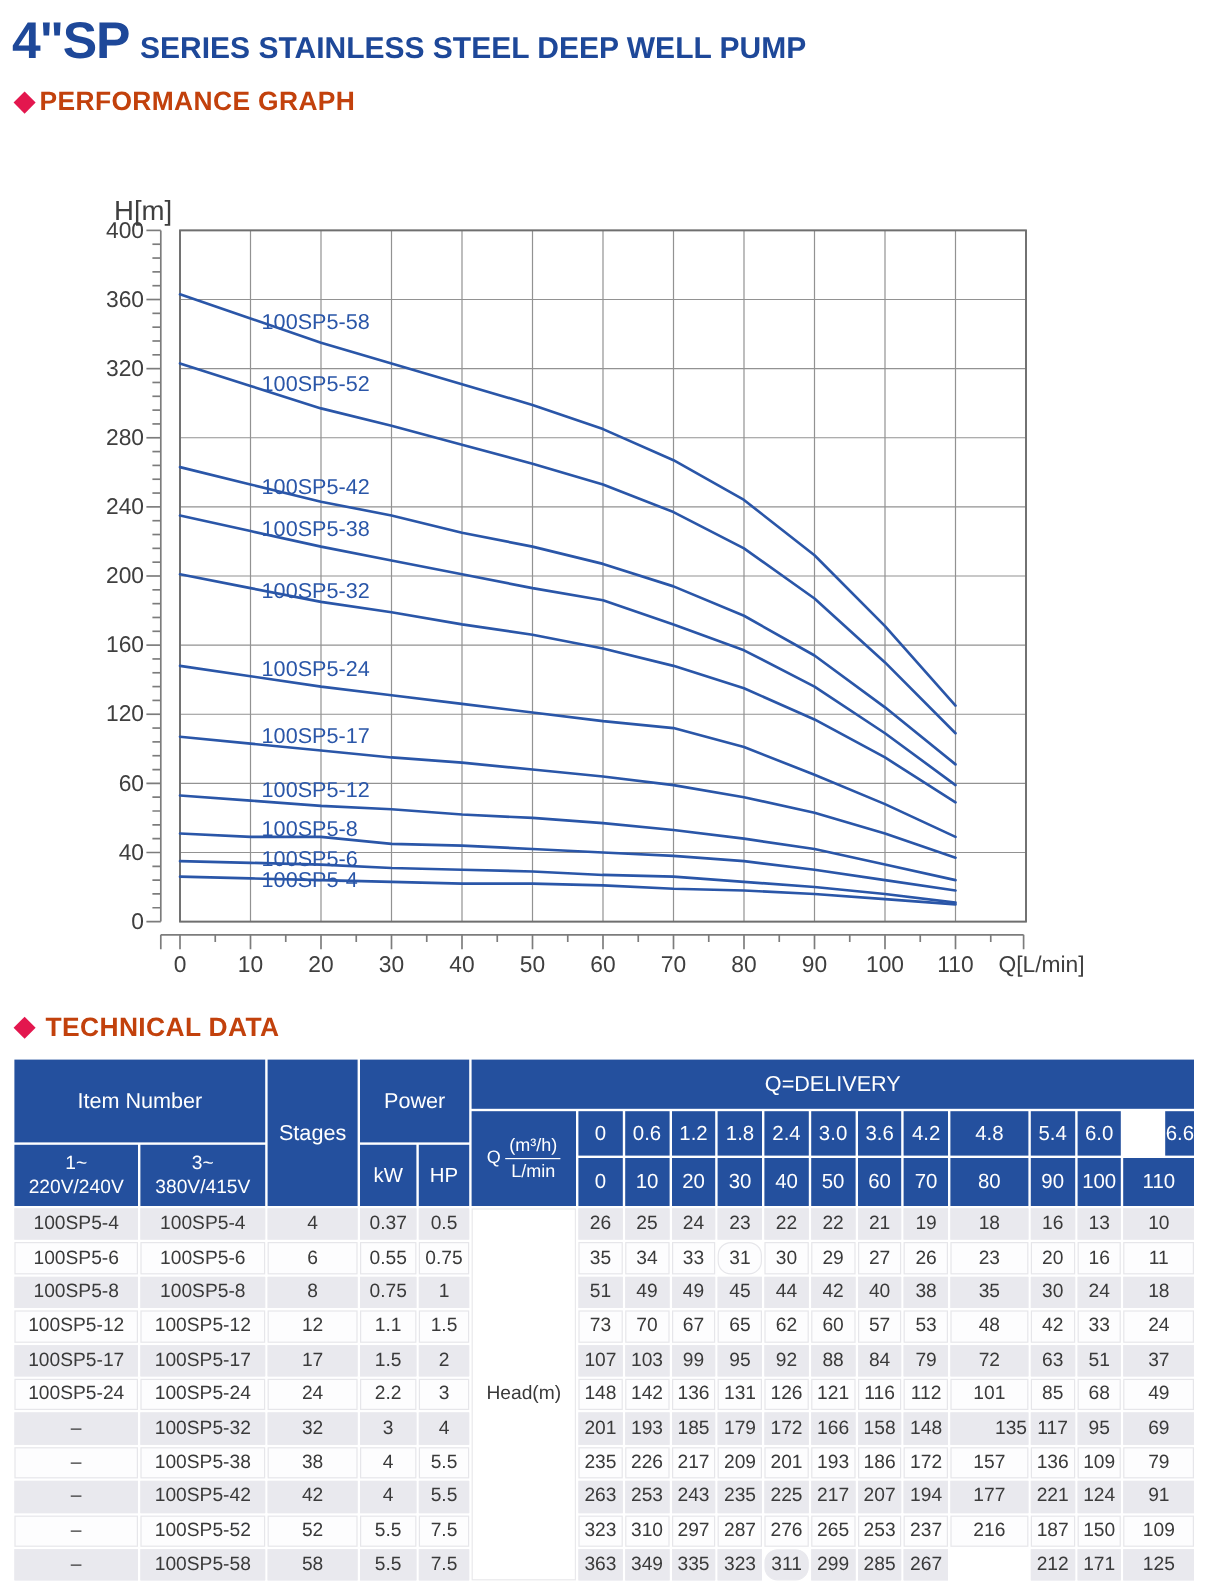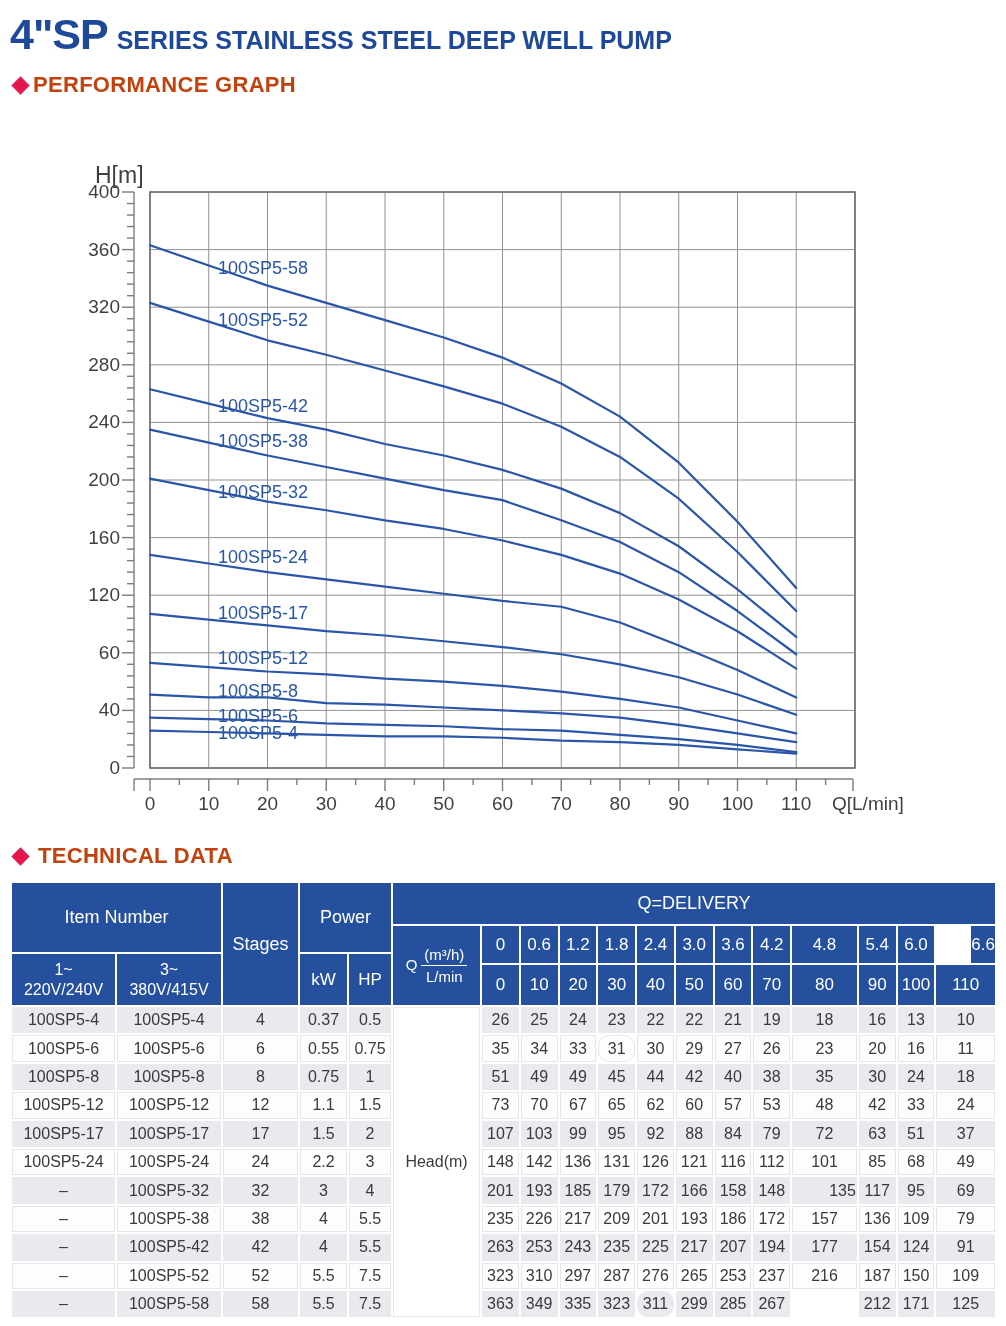--- a/index.html
+++ b/index.html
@@ -418,21 +418,21 @@
       <div class="bc odd" style="grid-area: 13 / 5 / 14 / 6;">5.5</div>
       <div class="bc odd" style="grid-area: 13 / 7 / 14 / 8;">263</div>
       <div class="bc odd" style="grid-area: 13 / 8 / 14 / 9;">253</div>
       <div class="bc odd" style="grid-area: 13 / 9 / 14 / 10;">243</div>
       <div class="bc odd" style="grid-area: 13 / 10 / 14 / 11;">235</div>
       <div class="bc odd" style="grid-area: 13 / 11 / 14 / 12;">225</div>
       <div class="bc odd" style="grid-area: 13 / 12 / 14 / 13;">217</div>
       <div class="bc odd" style="grid-area: 13 / 13 / 14 / 14;">207</div>
       <div class="bc odd" style="grid-area: 13 / 14 / 14 / 15;">194</div>
       <div class="bc odd" style="grid-area: 13 / 15 / 14 / 16;">177</div>
-      <div class="bc odd" style="grid-area: 13 / 16 / 14 / 17;">154</div>
+      <div class="bc odd" style="grid-area: 13 / 16 / 14 / 17;">221</div>
       <div class="bc odd" style="grid-area: 13 / 17 / 14 / 18;">124</div>
       <div class="bc odd" style="grid-area: 13 / 18 / 14 / 19;">91</div>
       <div class="bc even" style="grid-area: 14 / 1 / 15 / 2;">–</div>
       <div class="bc even" style="grid-area: 14 / 2 / 15 / 3;">100SP5-52</div>
       <div class="bc even" style="grid-area: 14 / 3 / 15 / 4;">52</div>
       <div class="bc even" style="grid-area: 14 / 4 / 15 / 5;">5.5</div>
       <div class="bc even" style="grid-area: 14 / 5 / 15 / 6;">7.5</div>
       <div class="bc even" style="grid-area: 14 / 7 / 15 / 8;">323</div>
       <div class="bc even" style="grid-area: 14 / 8 / 15 / 9;">310</div>
       <div class="bc even" style="grid-area: 14 / 9 / 15 / 10;">297</div>

